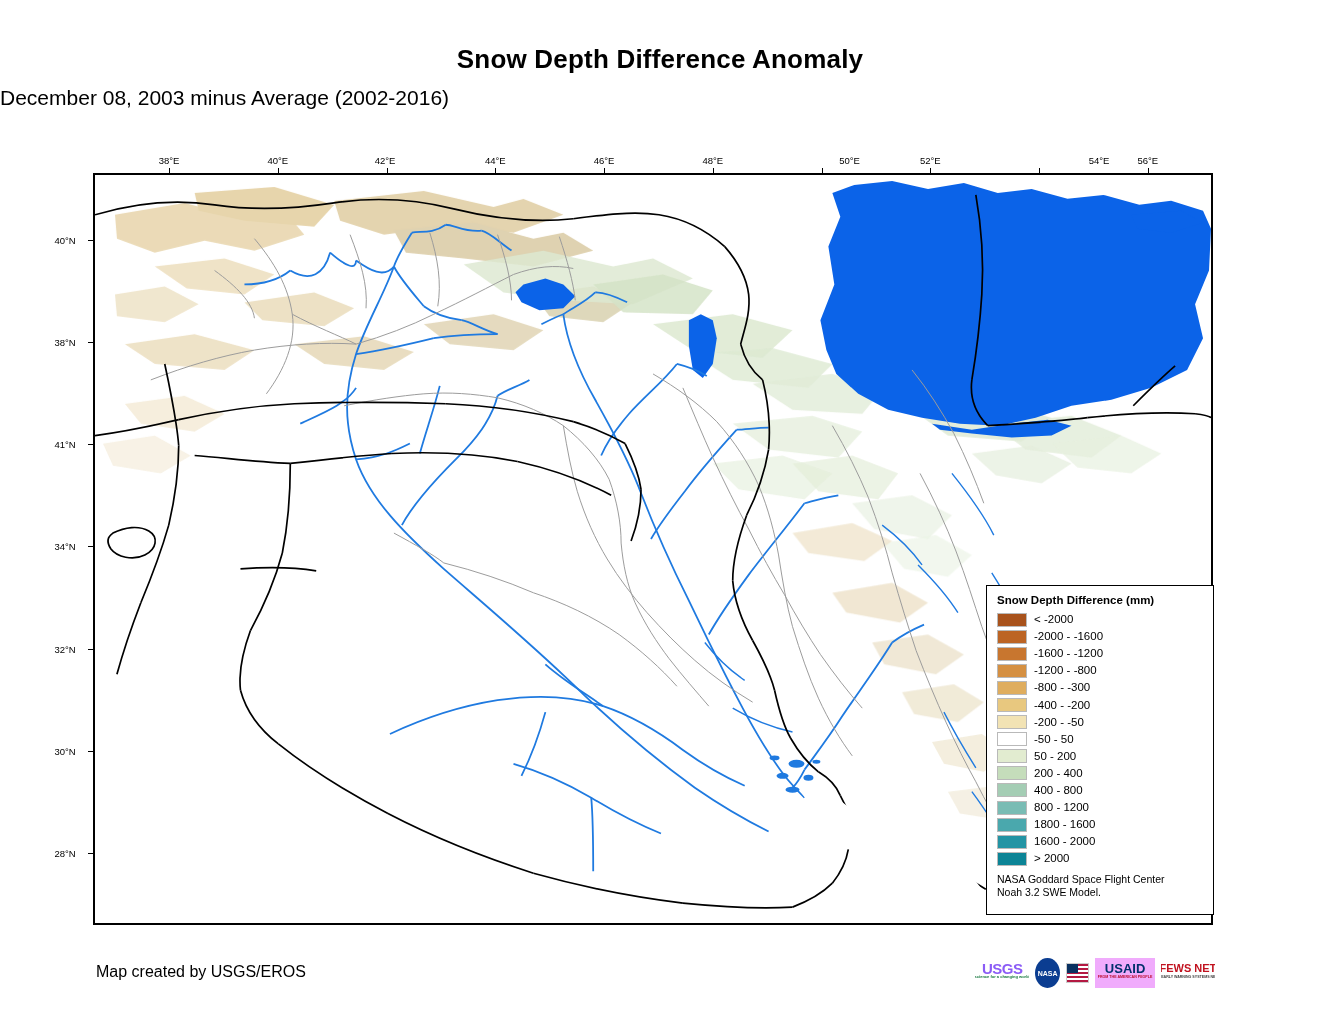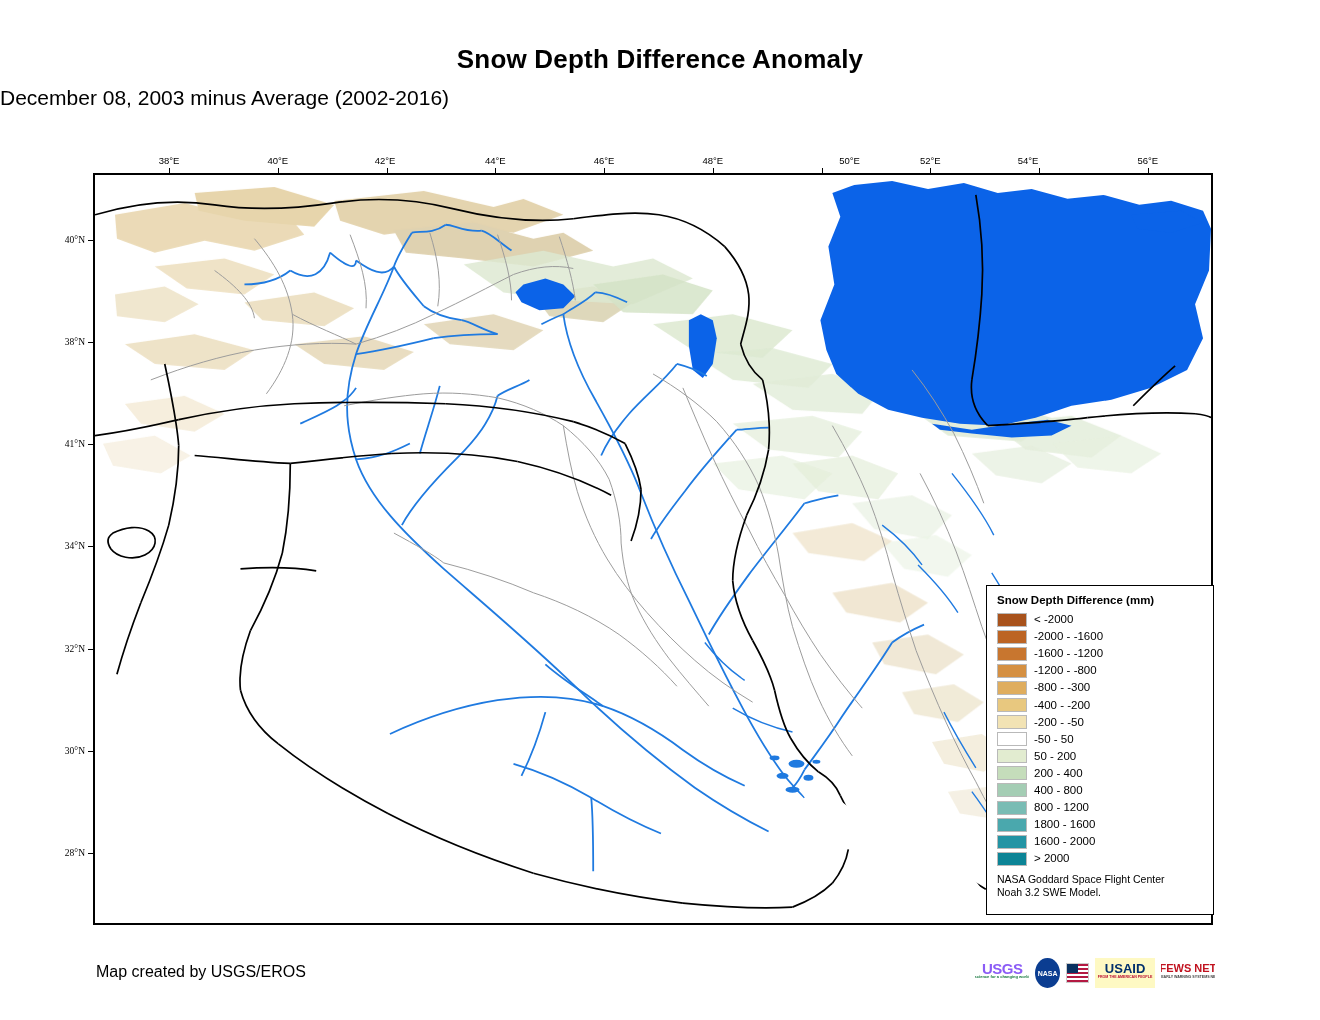--- a/index.html
+++ b/index.html
@@ -62,22 +62,21 @@
     position: absolute;
     font-size: 9.5px;
     color: #000;
     white-space: nowrap;
   }
   .tick-lon {
     transform: translateX(-50%);
   }
   .tick-lat {
     transform: translateY(-50%);
-    text-align: right;
-    font-family: Liberation Serif, serif;
+    text-align: center;
   }
   .tick-mark {
     position: absolute;
     background: #000;
   }
 
   
   #legend {
     position: absolute;
     left: 986px;
@@ -160,21 +159,21 @@
   .logo-usgs .big { font-size: 15px; color:#8b5cf6; font-weight:bold; letter-spacing:-0.5px;}
   .logo-usgs .small { font-size: 4px; color:#14773c;}
   .logo-nasa {
     width: 30px;
     border-radius: 50%;
     background: #0b3d91;
     font-size: 7px;
   }
   .logo-usaid {
     width: 72px;
-    background: #fef9c3;
+    background: #f0abfc;
     color: #002f6c;
     flex-direction: column;
     line-height: 9px;
   }
   .logo-usaid .big { font-size: 13px; font-weight: bold; color: #002f6c; }
   .logo-usaid .small { font-size: 3.6px; color: #ba0c2f; }
   .logo-fews {
     width: 66px;
     background: #ffffff;
     color: #c1121f;
@@ -472,21 +471,21 @@
     <div class="tick-label tick-lon" style="left: 495.33px; top: 155px;">44°E</div>
     <div class="tick-mark" style="left: 495.33px; top: 168px; width: 1px; height: 5px;"></div>
     <div class="tick-label tick-lon" style="left: 604.068px; top: 155px;">46°E</div>
     <div class="tick-mark" style="left: 604.068px; top: 168px; width: 1px; height: 5px;"></div>
     <div class="tick-label tick-lon" style="left: 712.806px; top: 155px;">48°E</div>
     <div class="tick-mark" style="left: 712.806px; top: 168px; width: 1px; height: 5px;"></div>
     <div class="tick-label tick-lon" style="left: 821.544px; top: 155px; margin-left: 28px;">50°E</div>
     <div class="tick-mark" style="left: 821.544px; top: 168px; width: 1px; height: 5px;"></div>
     <div class="tick-label tick-lon" style="left: 930.282px; top: 155px;">52°E</div>
     <div class="tick-mark" style="left: 930.282px; top: 168px; width: 1px; height: 5px;"></div>
-    <div class="tick-label tick-lon" style="left: 1028px; top: 155px;">54°E</div>
+    <div class="tick-label tick-lon" style="left: 1099px; top: 155px;">54°E</div>
     <div class="tick-mark" style="left: 1039.02px; top: 168px; width: 1px; height: 5px;"></div>
     <div class="tick-label tick-lon" style="left: 1147.76px; top: 155px;">56°E</div>
     <div class="tick-mark" style="left: 1147.76px; top: 168px; width: 1px; height: 5px;"></div>
     <div class="tick-label tick-lat" style="left: 45px; width: 40px; top: 239.503px;">40°N</div>
     <div class="tick-mark" style="left: 88px; top: 239.503px; width: 5px; height: 1px;"></div>
     <div class="tick-label tick-lat" style="left: 45px; width: 40px; top: 341.816px;">38°N</div>
     <div class="tick-mark" style="left: 88px; top: 341.816px; width: 5px; height: 1px;"></div>
     <div class="tick-label tick-lat" style="left: 45px; width: 40px; top: 444.129px;">41°N</div>
     <div class="tick-mark" style="left: 88px; top: 444.129px; width: 5px; height: 1px;"></div>
     <div class="tick-label tick-lat" style="left: 45px; width: 40px; top: 546.442px;">34°N</div>

